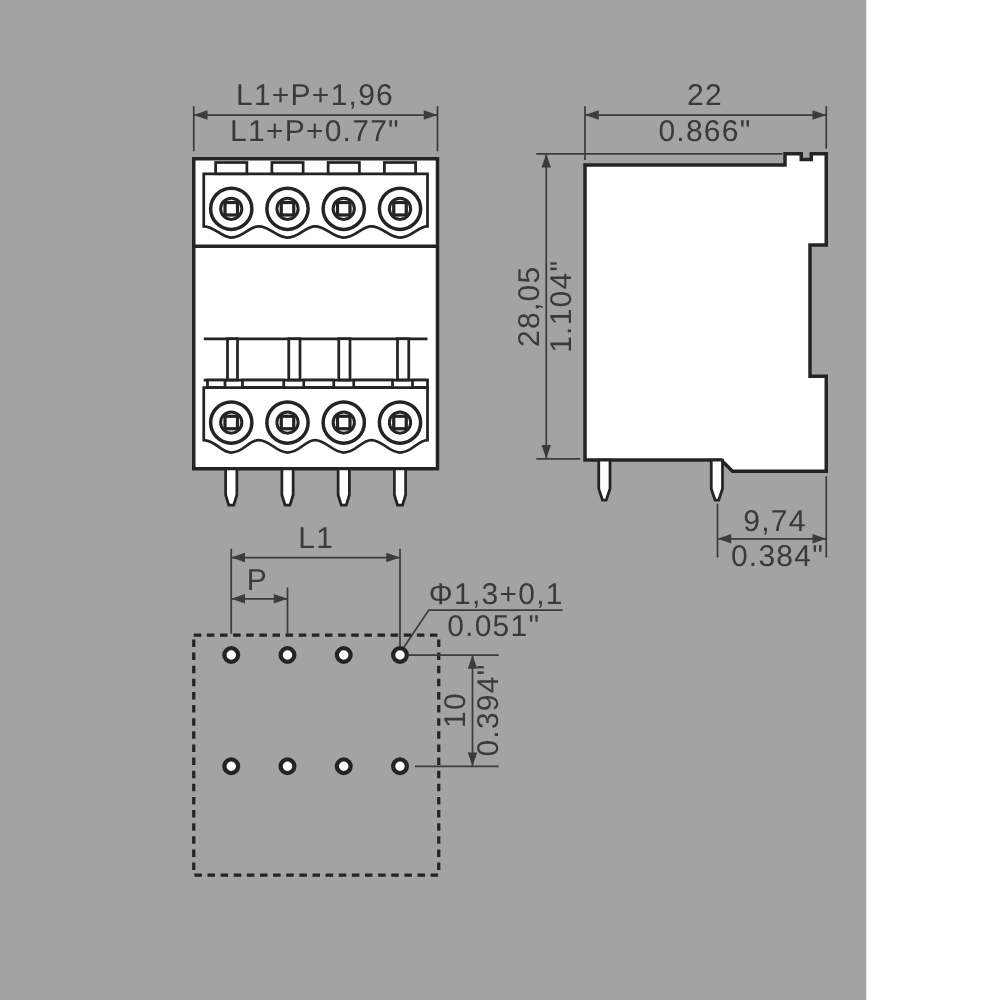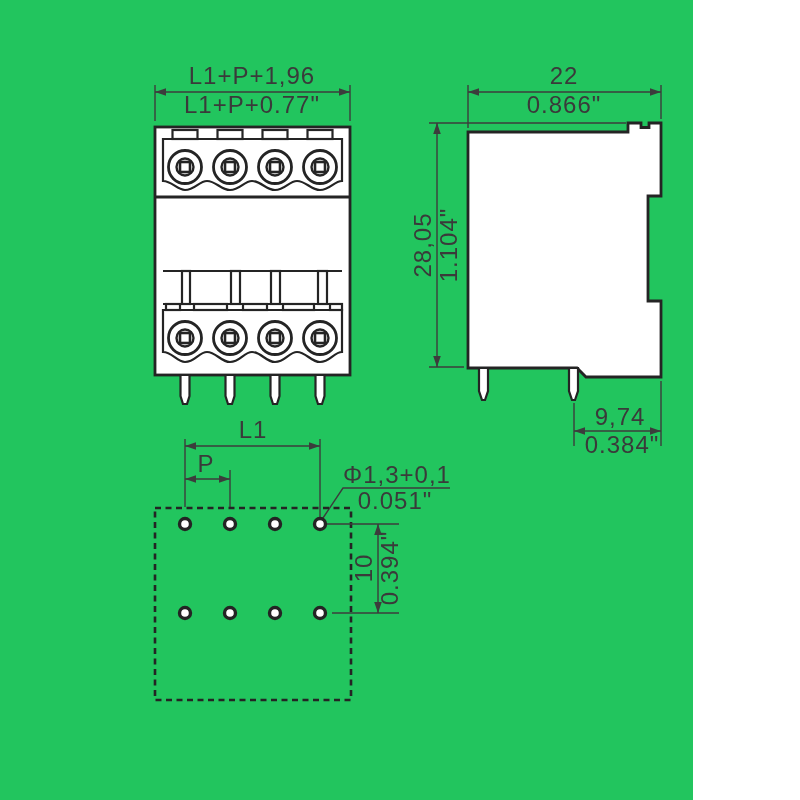--- a/index.html
+++ b/index.html
@@ -1,16 +1,16 @@
 <!DOCTYPE html>
 <html><head>
 <meta charset="utf-8">
 <style>
   html,body{margin:0;padding:0;background:#ffffff;}
-  .page{width:693px;height:800px;background:#22c55e;position:relative;overflow:hidden;}
+  .page{width:693px;height:800px;background:#a3a3a3;position:relative;overflow:hidden;}
   svg{display:block;}
   .outline{fill:#ffffff;stroke:#242424;stroke-width:2.8;stroke-linejoin:miter;}
   .detail{fill:none;stroke:#242424;stroke-width:2.2;}
   .detailf{fill:#ffffff;stroke:#242424;stroke-width:2.2;}
   .ring-outer{fill:#ffffff;stroke:#242424;stroke-width:2.8;}
   .ring-mid{fill:#ffffff;stroke:#242424;stroke-width:2.4;}
   .ring-square{fill:#ffffff;stroke:#242424;stroke-width:2.6;}
   .hole{fill:#ffffff;stroke:#242424;stroke-width:3.4;}
   .thin{fill:none;stroke:#3c3c3c;stroke-width:1.4;}
   .arrow{fill:#3c3c3c;stroke:none;}

